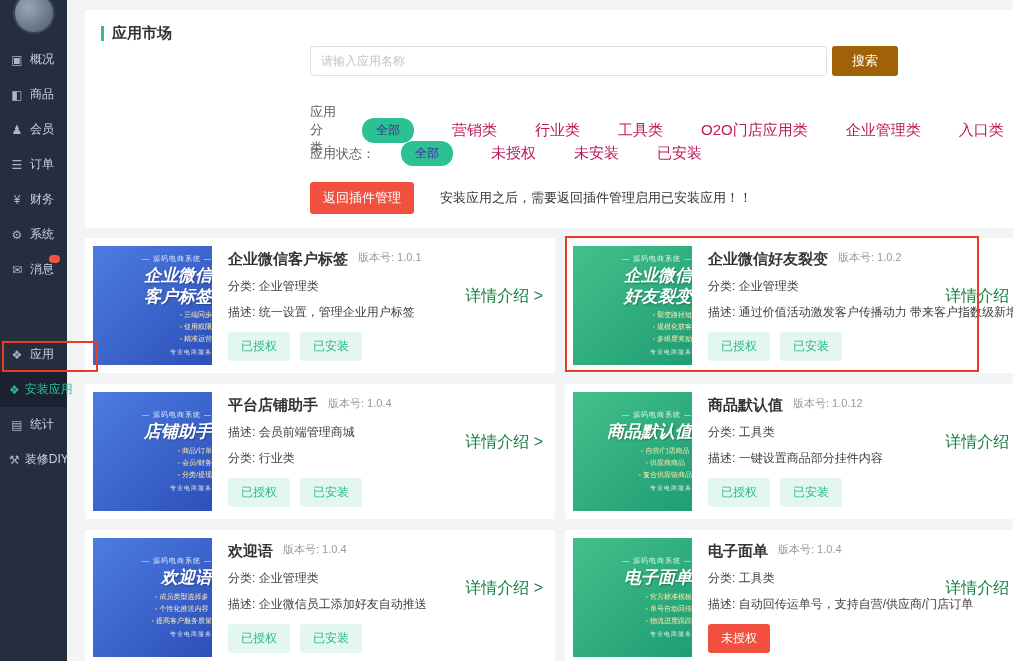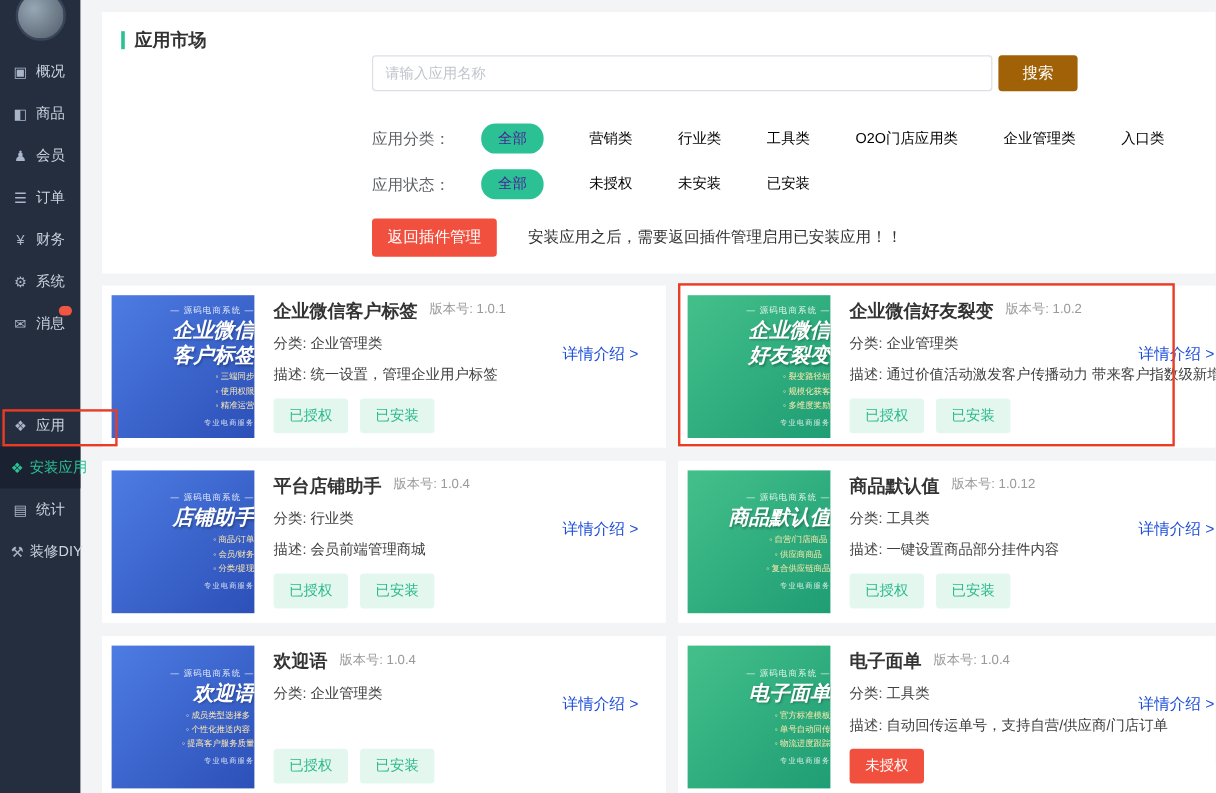--- a/index.html
+++ b/index.html
@@ -25,21 +25,21 @@
 
   .search-row{position:absolute;left:225px;top:36px;display:flex}
   .search-input{width:517px;height:30px;border:1px solid #dcdfe6;border-radius:3px;padding:0 10px;font-size:12px;color:#0c4a6e;outline:none}
   .search-input::placeholder{color:#c0c4cc}
   .search-btn{margin-left:5px;width:66px;height:30px;background:#a16207;color:#fff;border:none;border-radius:3px;font-size:13px;cursor:pointer}
 
   .filter-row{position:absolute;left:225px;display:flex;align-items:center}
   .filter-row.cat{top:93px}
   .filter-row.stat{top:131px}
   .filter-label{font-size:13px;color:#606266;margin-right:26px}
-  .pill{font-size:12px;color:#000000;margin-right:38px;cursor:pointer;white-space:nowrap}
+  .pill{font-size:15px;color:#be185d;margin-right:38px;cursor:pointer;white-space:nowrap}
   .pill.active{background:#2bc195;color:#4c1d95;border-radius:12px;padding:4px 14px;font-size:12px}
 
   .notice-row{position:absolute;left:225px;top:172px;display:flex;align-items:center}
   .return-btn{background:#f2503f;color:#ffffff;border:none;border-radius:3px;padding:7px 13px;font-size:13px;cursor:pointer}
   .notice-text{margin-left:26px;font-size:13px;color:#333}
 
   
   .cards{margin-top:10px;display:grid;grid-template-columns:470px 470px;gap:11px 10px}
   .card{position:relative;background:#fff;height:135px;padding:8px}
   .thumb{position:absolute;left:8px;top:8px;width:119px;height:119px;display:flex;flex-direction:column;align-items:flex-end;justify-content:center;color:#fff;overflow:hidden}
@@ -51,21 +51,21 @@
   .thumb-bottom{font-size:6px;opacity:.8;margin-top:3px;letter-spacing:1px}
   .card-body{margin-left:135px;padding-top:4px;position:relative;height:119px}
   .card-head{display:flex;align-items:flex-start}
   .card-title{font-size:15px;font-weight:bold;color:#333}
   .card-version{font-size:11px;color:#999;margin-left:10px}
   .card-line{font-size:12px;color:#404040;margin-top:9px;white-space:nowrap;overflow:hidden}
   .card-tags{position:absolute;left:0;bottom:4px;display:flex;gap:10px}
   .tag{font-size:12px;border-radius:3px;padding:6px 13px;cursor:pointer}
   .tag.green{background:#e4f7ef;color:#2bb98c}
   .tag.red{background:#f2503f;color:#fff}
-  .card-link{position:absolute;right:15px;top:40px;font-size:13px;color:#1d4ed8;cursor:pointer;white-space:nowrap;text-decoration:none}
+  .card-link{position:absolute;right:4px;top:40px;font-size:16px;color:#15803d;cursor:pointer;white-space:nowrap;text-decoration:none}
 
   
   .annotation{position:absolute;border:2px solid #ea3b25;z-index:60;pointer-events:none}
   #annotation-sidebar{left:2px;top:341px;width:96px;height:31px}
   #annotation-card{left:565px;top:236px;width:414px;height:136px}
 </style>
 </head>
 <body>
 
 <nav class="sidebar">
@@ -223,22 +223,22 @@
             <div>◦ 会员/财务</div>
             <div>◦ 分类/提现</div>
           </div>
           <div class="thumb-bottom">专业电商服务</div>
         </div>
         <div class="card-body">
           <div class="card-head">
             <span class="card-title">平台店铺助手</span>
             <span class="card-version">版本号: 1.0.4</span>
           </div>
+          <div class="card-line">描述: 会员前端管理商城</div>
           <div class="card-line">分类: 行业类</div>
-          <div class="card-line">描述: 会员前端管理商城</div>
           <div class="card-tags">
             <span class="tag green">已授权</span>
             <span class="tag green">已安装</span>
           </div>
           <a class="card-link">详情介绍 &gt;</a>
         </div>
       </div>
       <div class="card">
         <div class="thumb green">
           <div class="thumb-top">— 源码电商系统 —</div>
@@ -274,20 +274,21 @@
             <div>◦ 提高客户服务质量</div>
           </div>
           <div class="thumb-bottom">专业电商服务</div>
         </div>
         <div class="card-body">
           <div class="card-head">
             <span class="card-title">欢迎语</span>
             <span class="card-version">版本号: 1.0.4</span>
           </div>
           <div class="card-line">分类: 企业管理类</div>
+          <div class="card-line">描述: 企业微信员工添加好友自动推送</div>
           <div class="card-tags">
             <span class="tag green">已授权</span>
             <span class="tag green">已安装</span>
           </div>
           <a class="card-link">详情介绍 &gt;</a>
         </div>
       </div>
       <div class="card">
         <div class="thumb green">
           <div class="thumb-top">— 源码电商系统 —</div>

